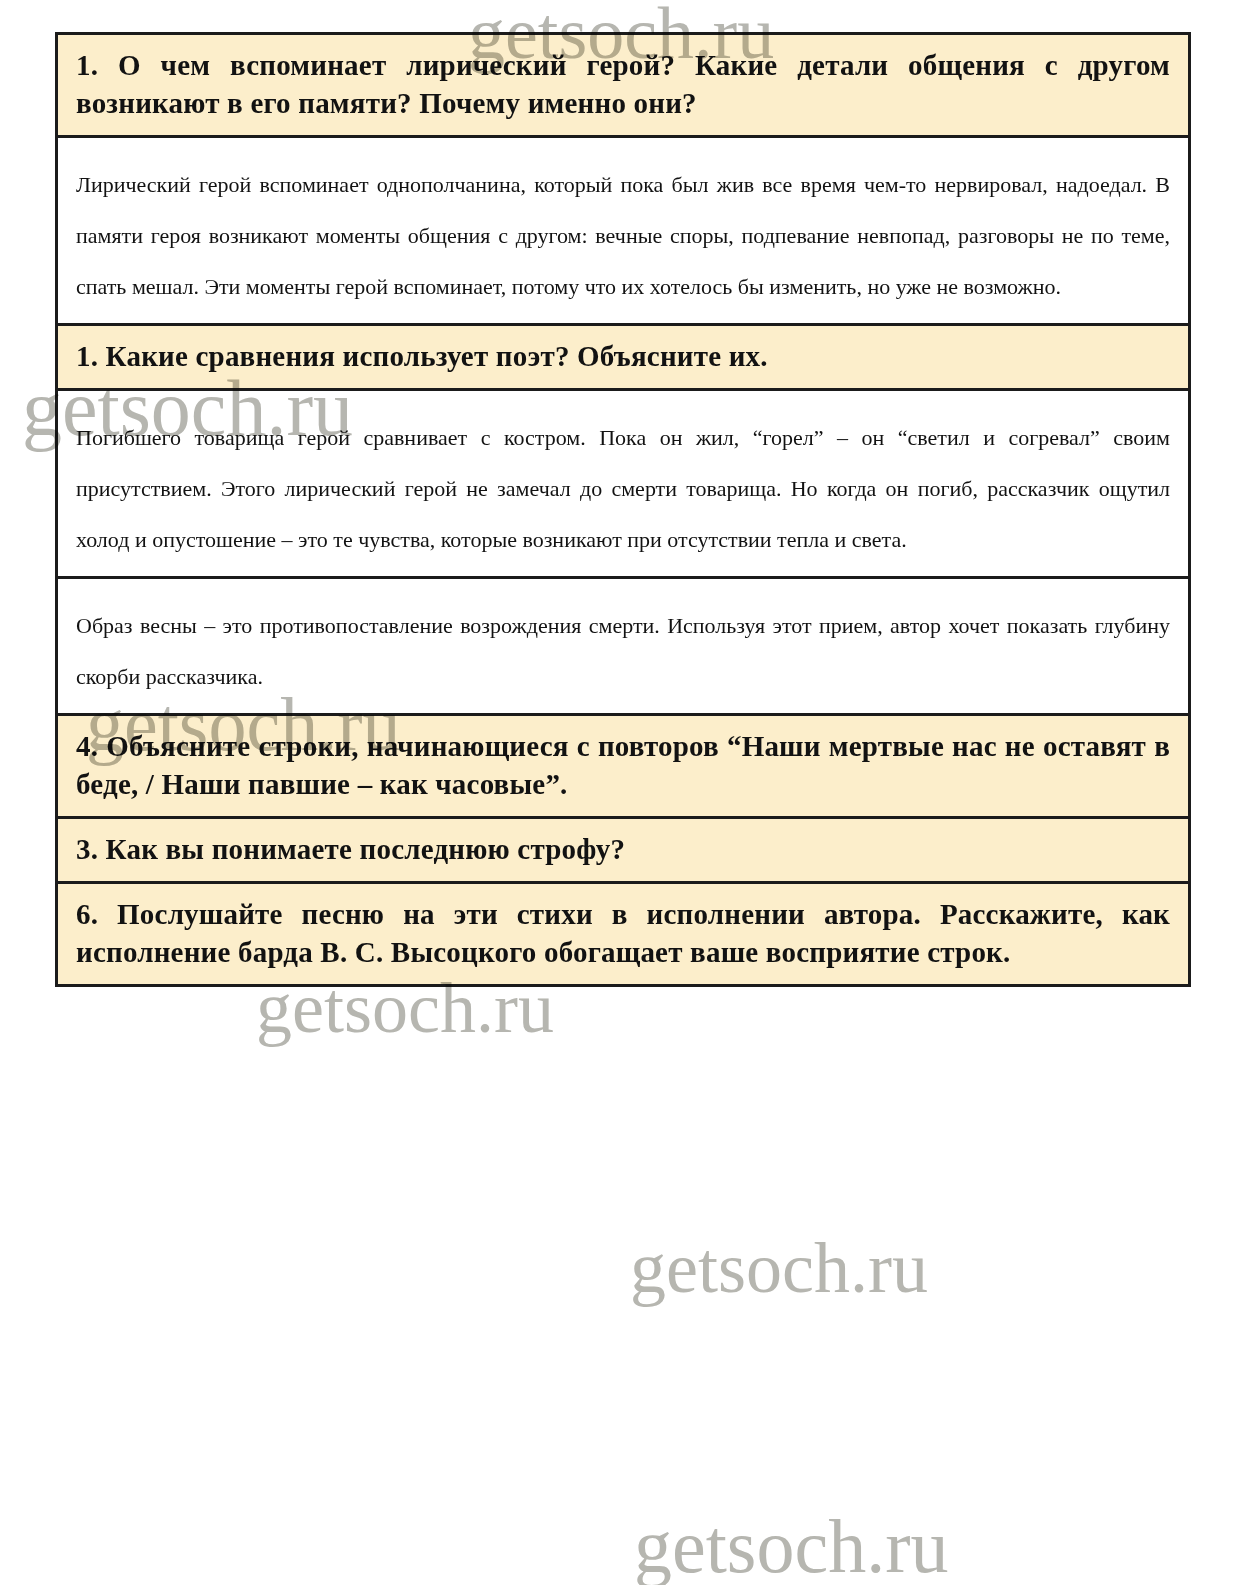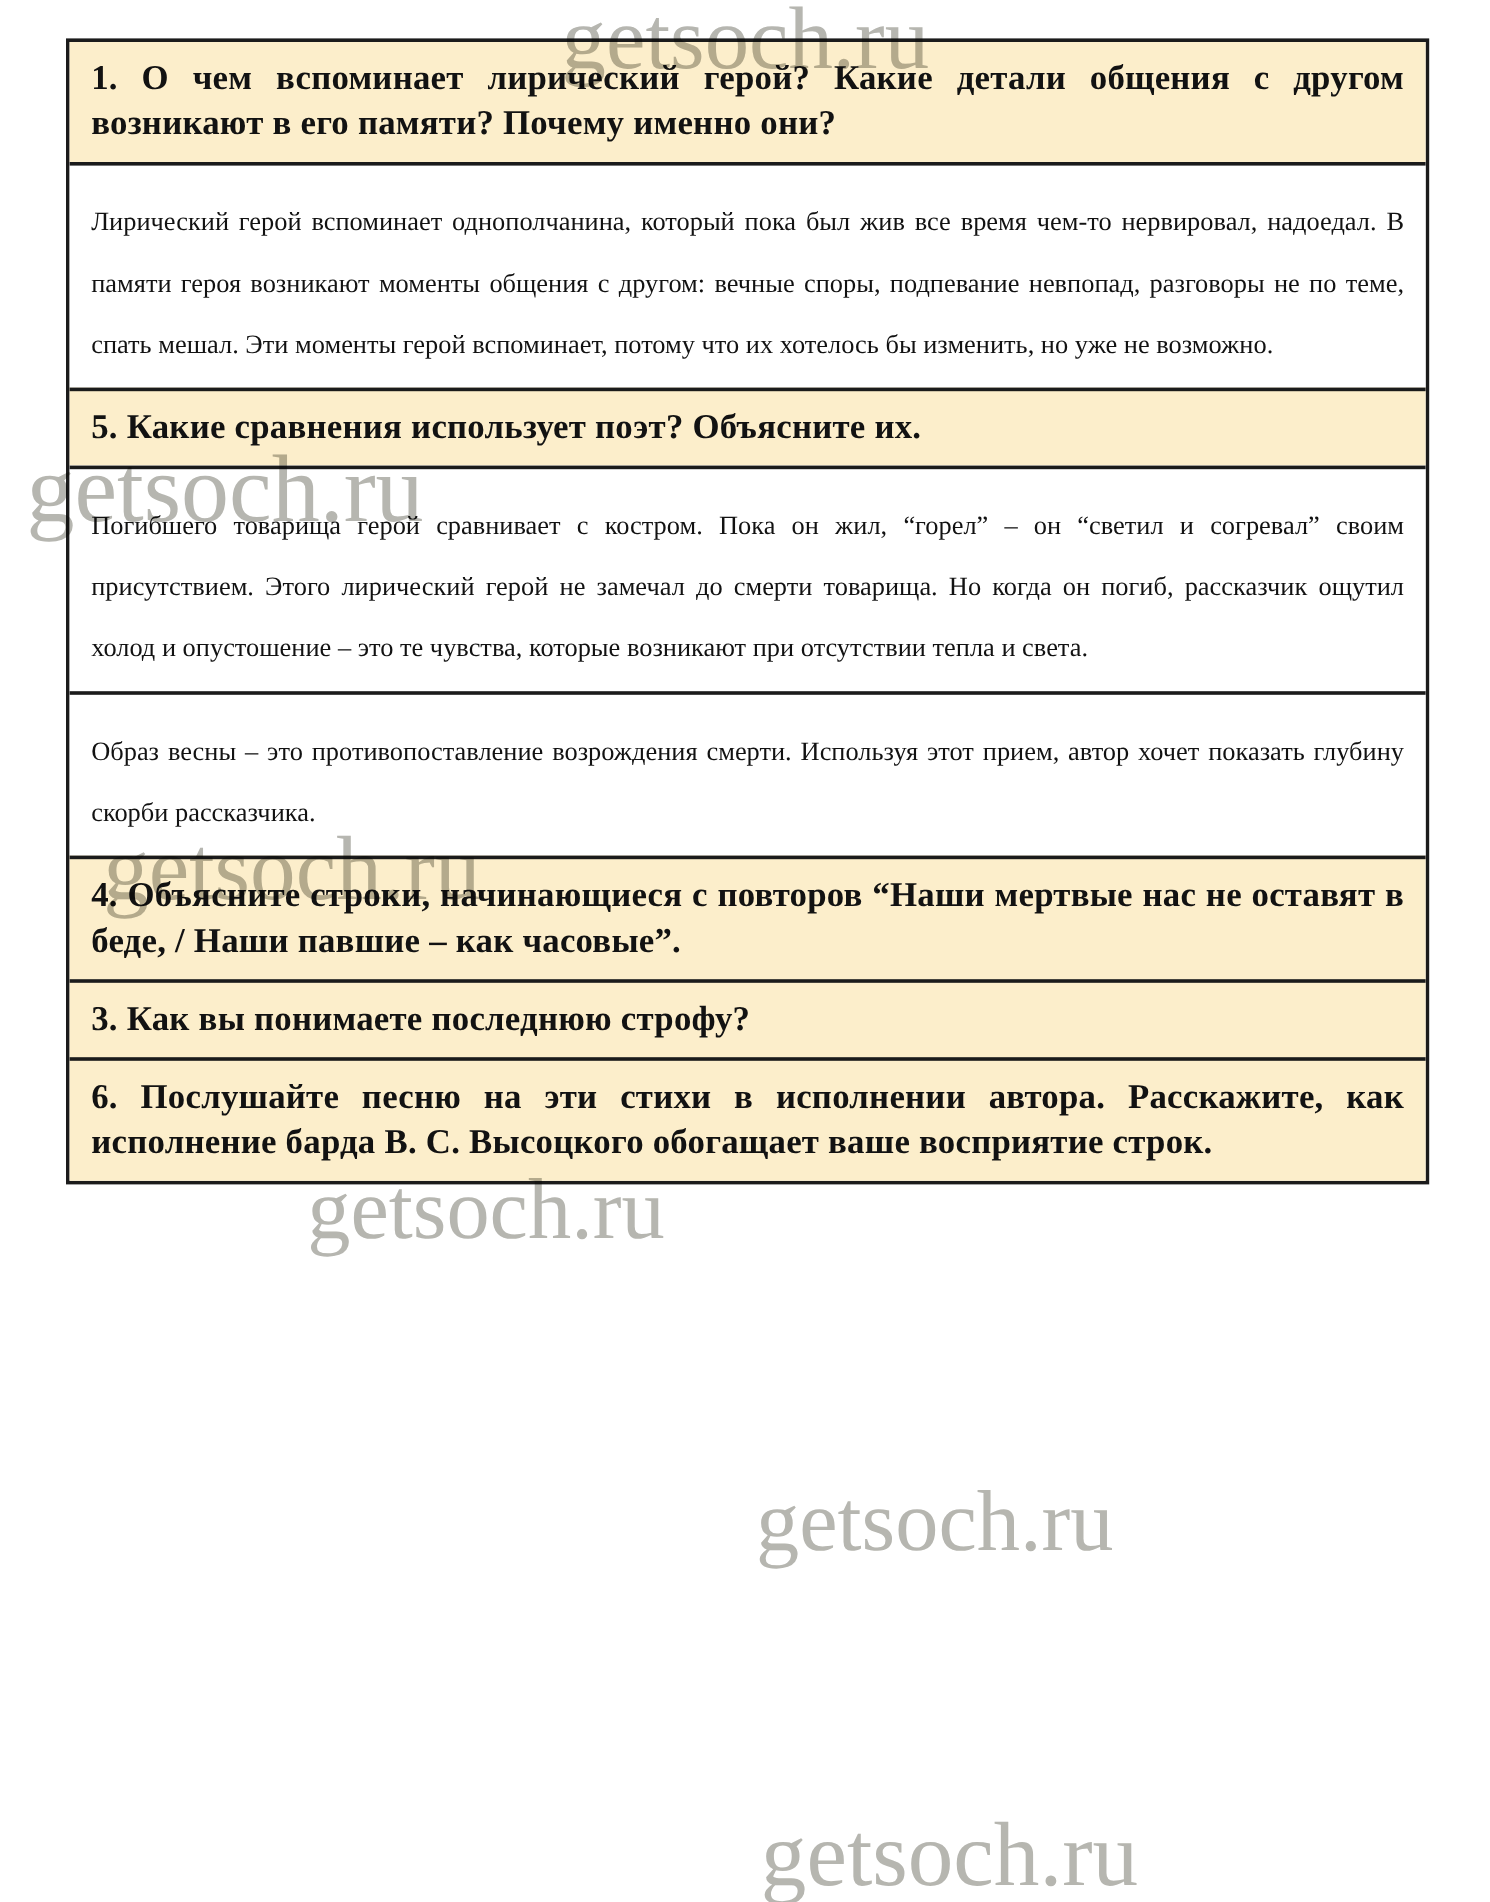--- a/index.html
+++ b/index.html
@@ -67,21 +67,21 @@
   .wm-6 { left: 634px; top: 1508px; font-size: 76px; }
 </style>
 </head>
 <body>
 
 <div class="page">
 
   <div class="qa-table">
     <div class="row question">1. О чем вспоминает лирический герой? Какие детали общения с другом возникают в его памяти? Почему именно они?</div>
     <div class="row answer">Лирический герой вспоминает однополчанина, который пока был жив все время чем-то нервировал, надоедал. В памяти героя возникают моменты общения с другом: вечные споры, подпевание невпопад, разговоры не по теме, спать мешал. Эти моменты герой вспоминает, потому что их хотелось бы изменить, но уже не возможно.</div>
-    <div class="row question">5. Какие сравнения использует поэт? Объясните их.</div>
+    <div class="row question">1. Какие сравнения использует поэт? Объясните их.</div>
     <div class="row answer">Погибшего товарища герой сравнивает с костром. Пока он жил, “горел” – он “светил и согревал” своим присутствием. Этого лирический герой не замечал до смерти товарища. Но когда он погиб, рассказчик ощутил холод и опустошение – это те чувства, которые возникают при отсутствии тепла и света.</div>
     <div class="row answer">Образ весны – это противопоставление возрождения смерти. Используя этот прием, автор хочет показать глубину скорби рассказчика.</div>
     <div class="row question">4. Объясните строки, начинающиеся с повторов “Наши мертвые нас не оставят в беде, / Наши павшие – как часовые”.</div>
     <div class="row question">3. Как вы понимаете последнюю строфу?</div>
     <div class="row question">6. Послушайте песню на эти стихи в исполнении автора. Расскажите, как исполнение барда В. С. Высоцкого обогащает ваше восприятие строк.</div>
   </div>
 
   <span class="watermark wm-1">getsoch.ru</span>
   <span class="watermark wm-2">getsoch.ru</span>
   <span class="watermark wm-3">getsoch.ru</span>

